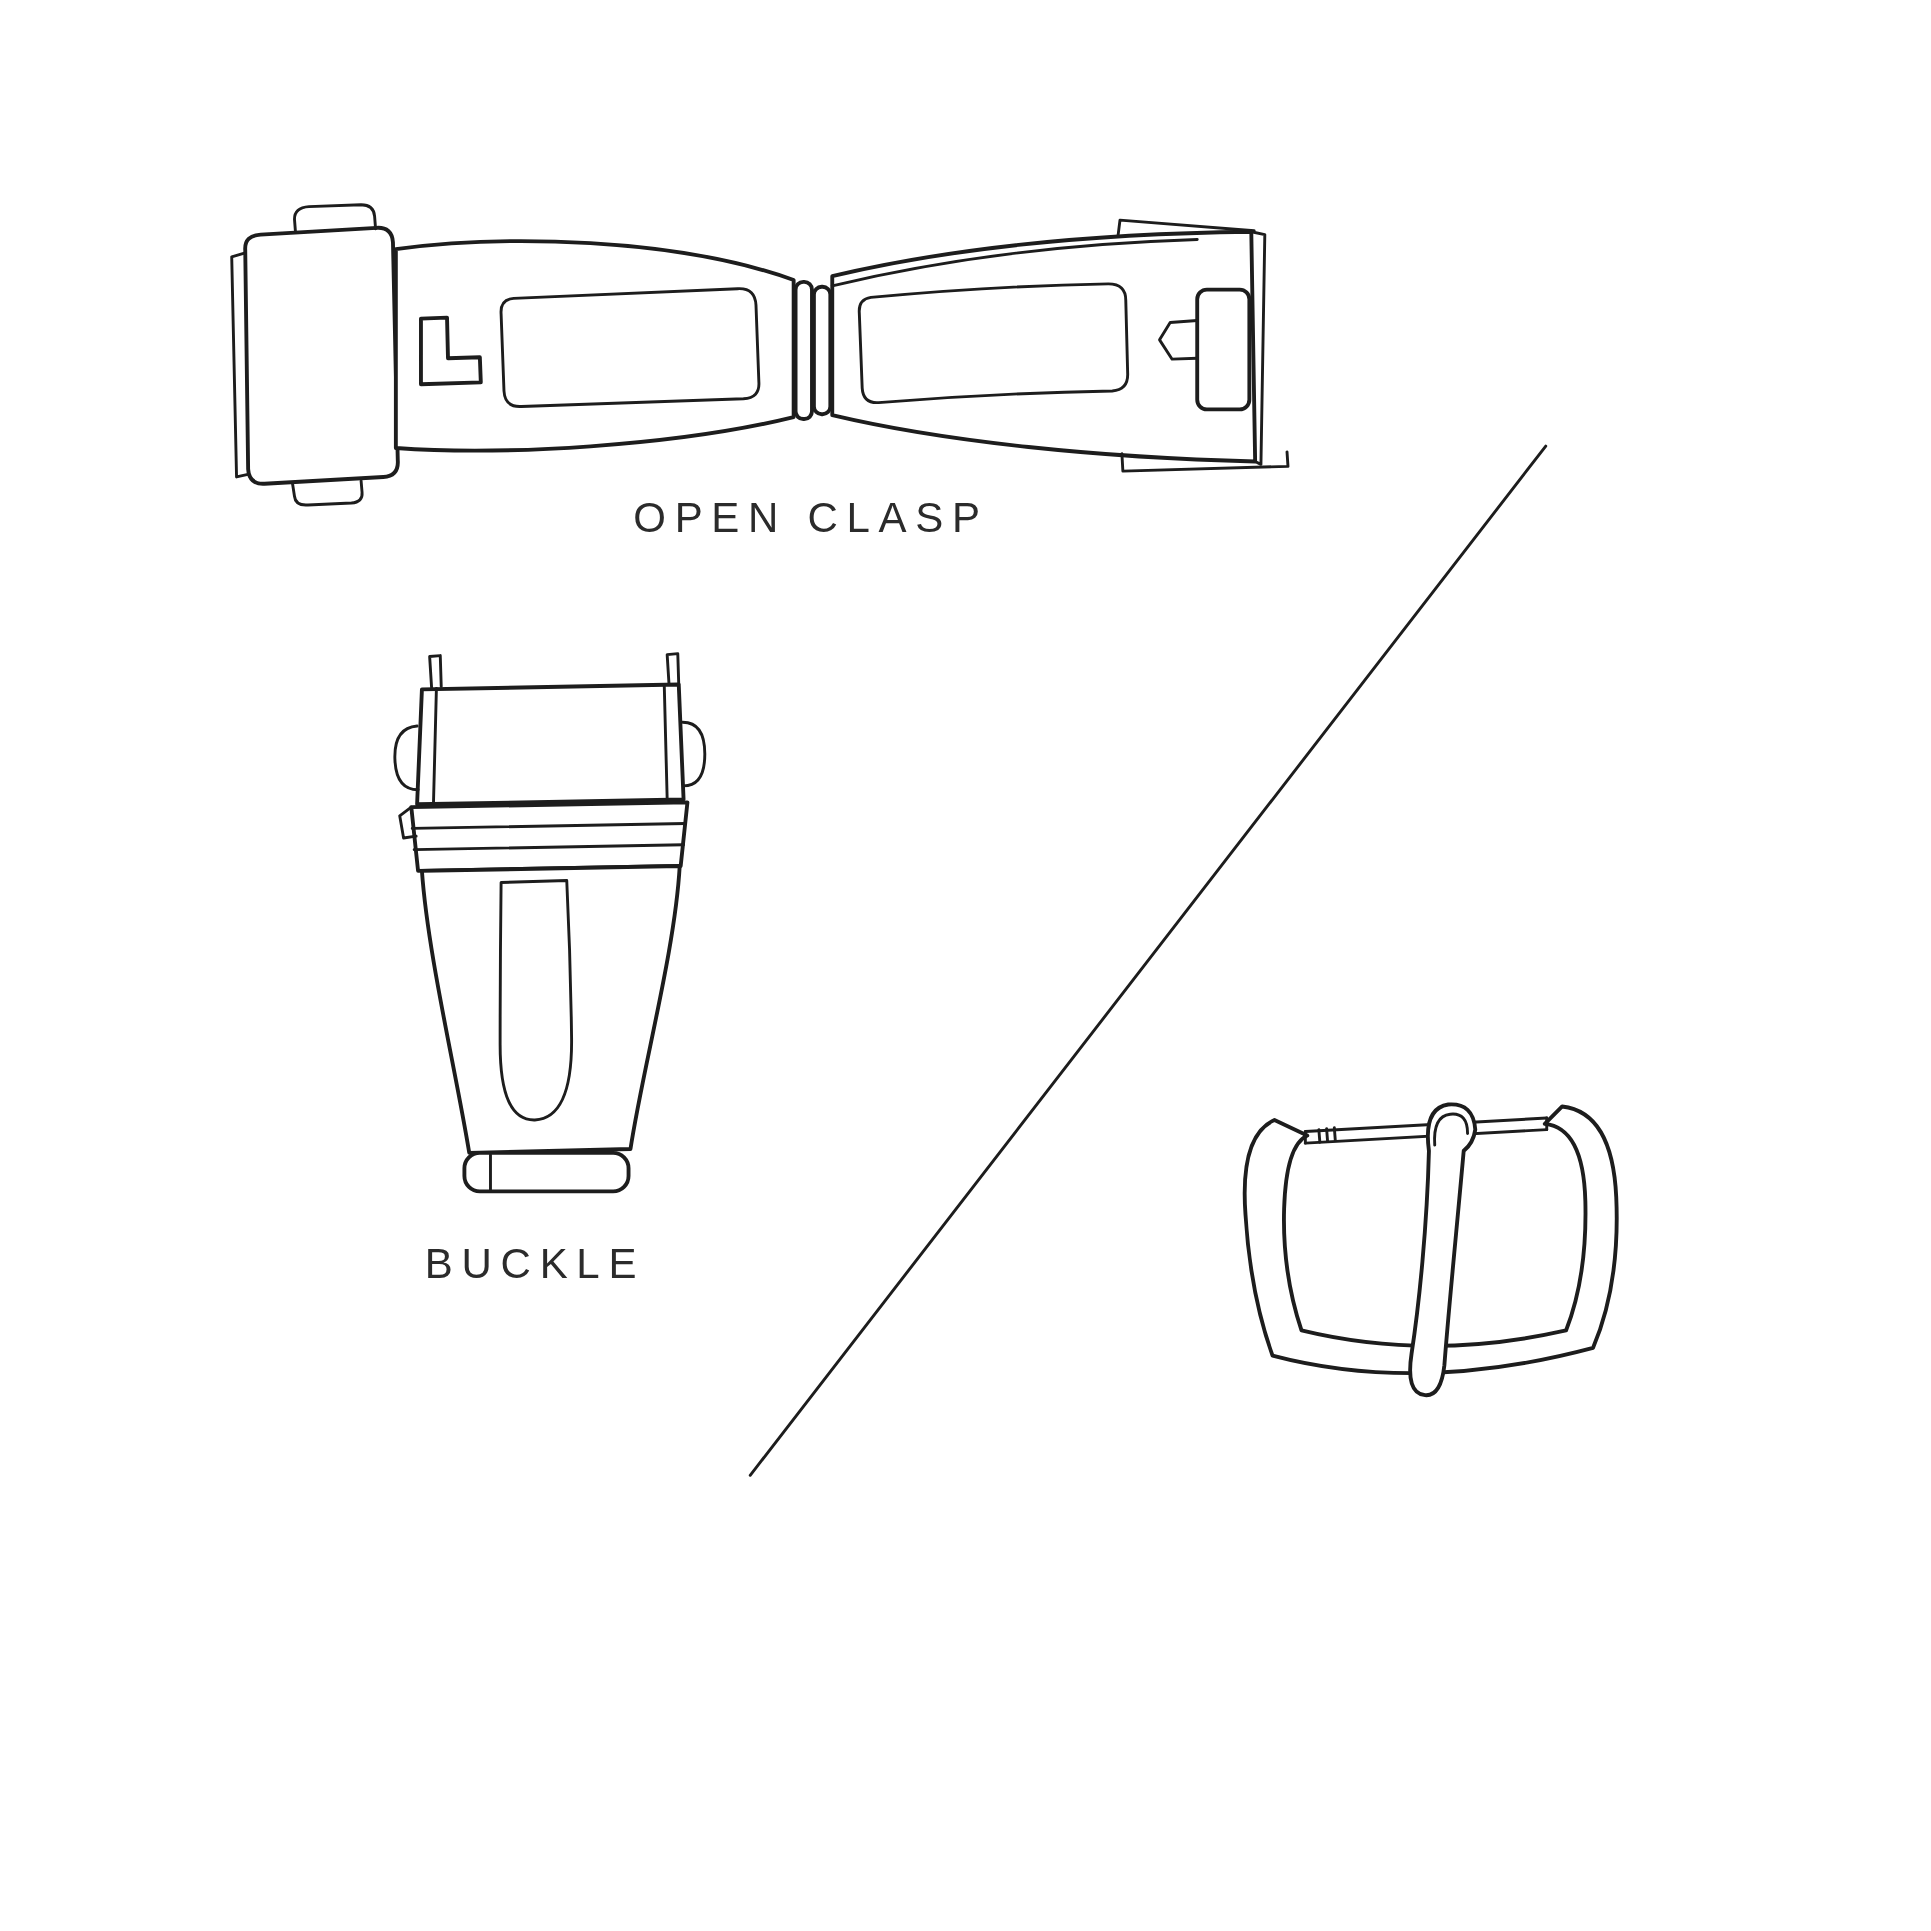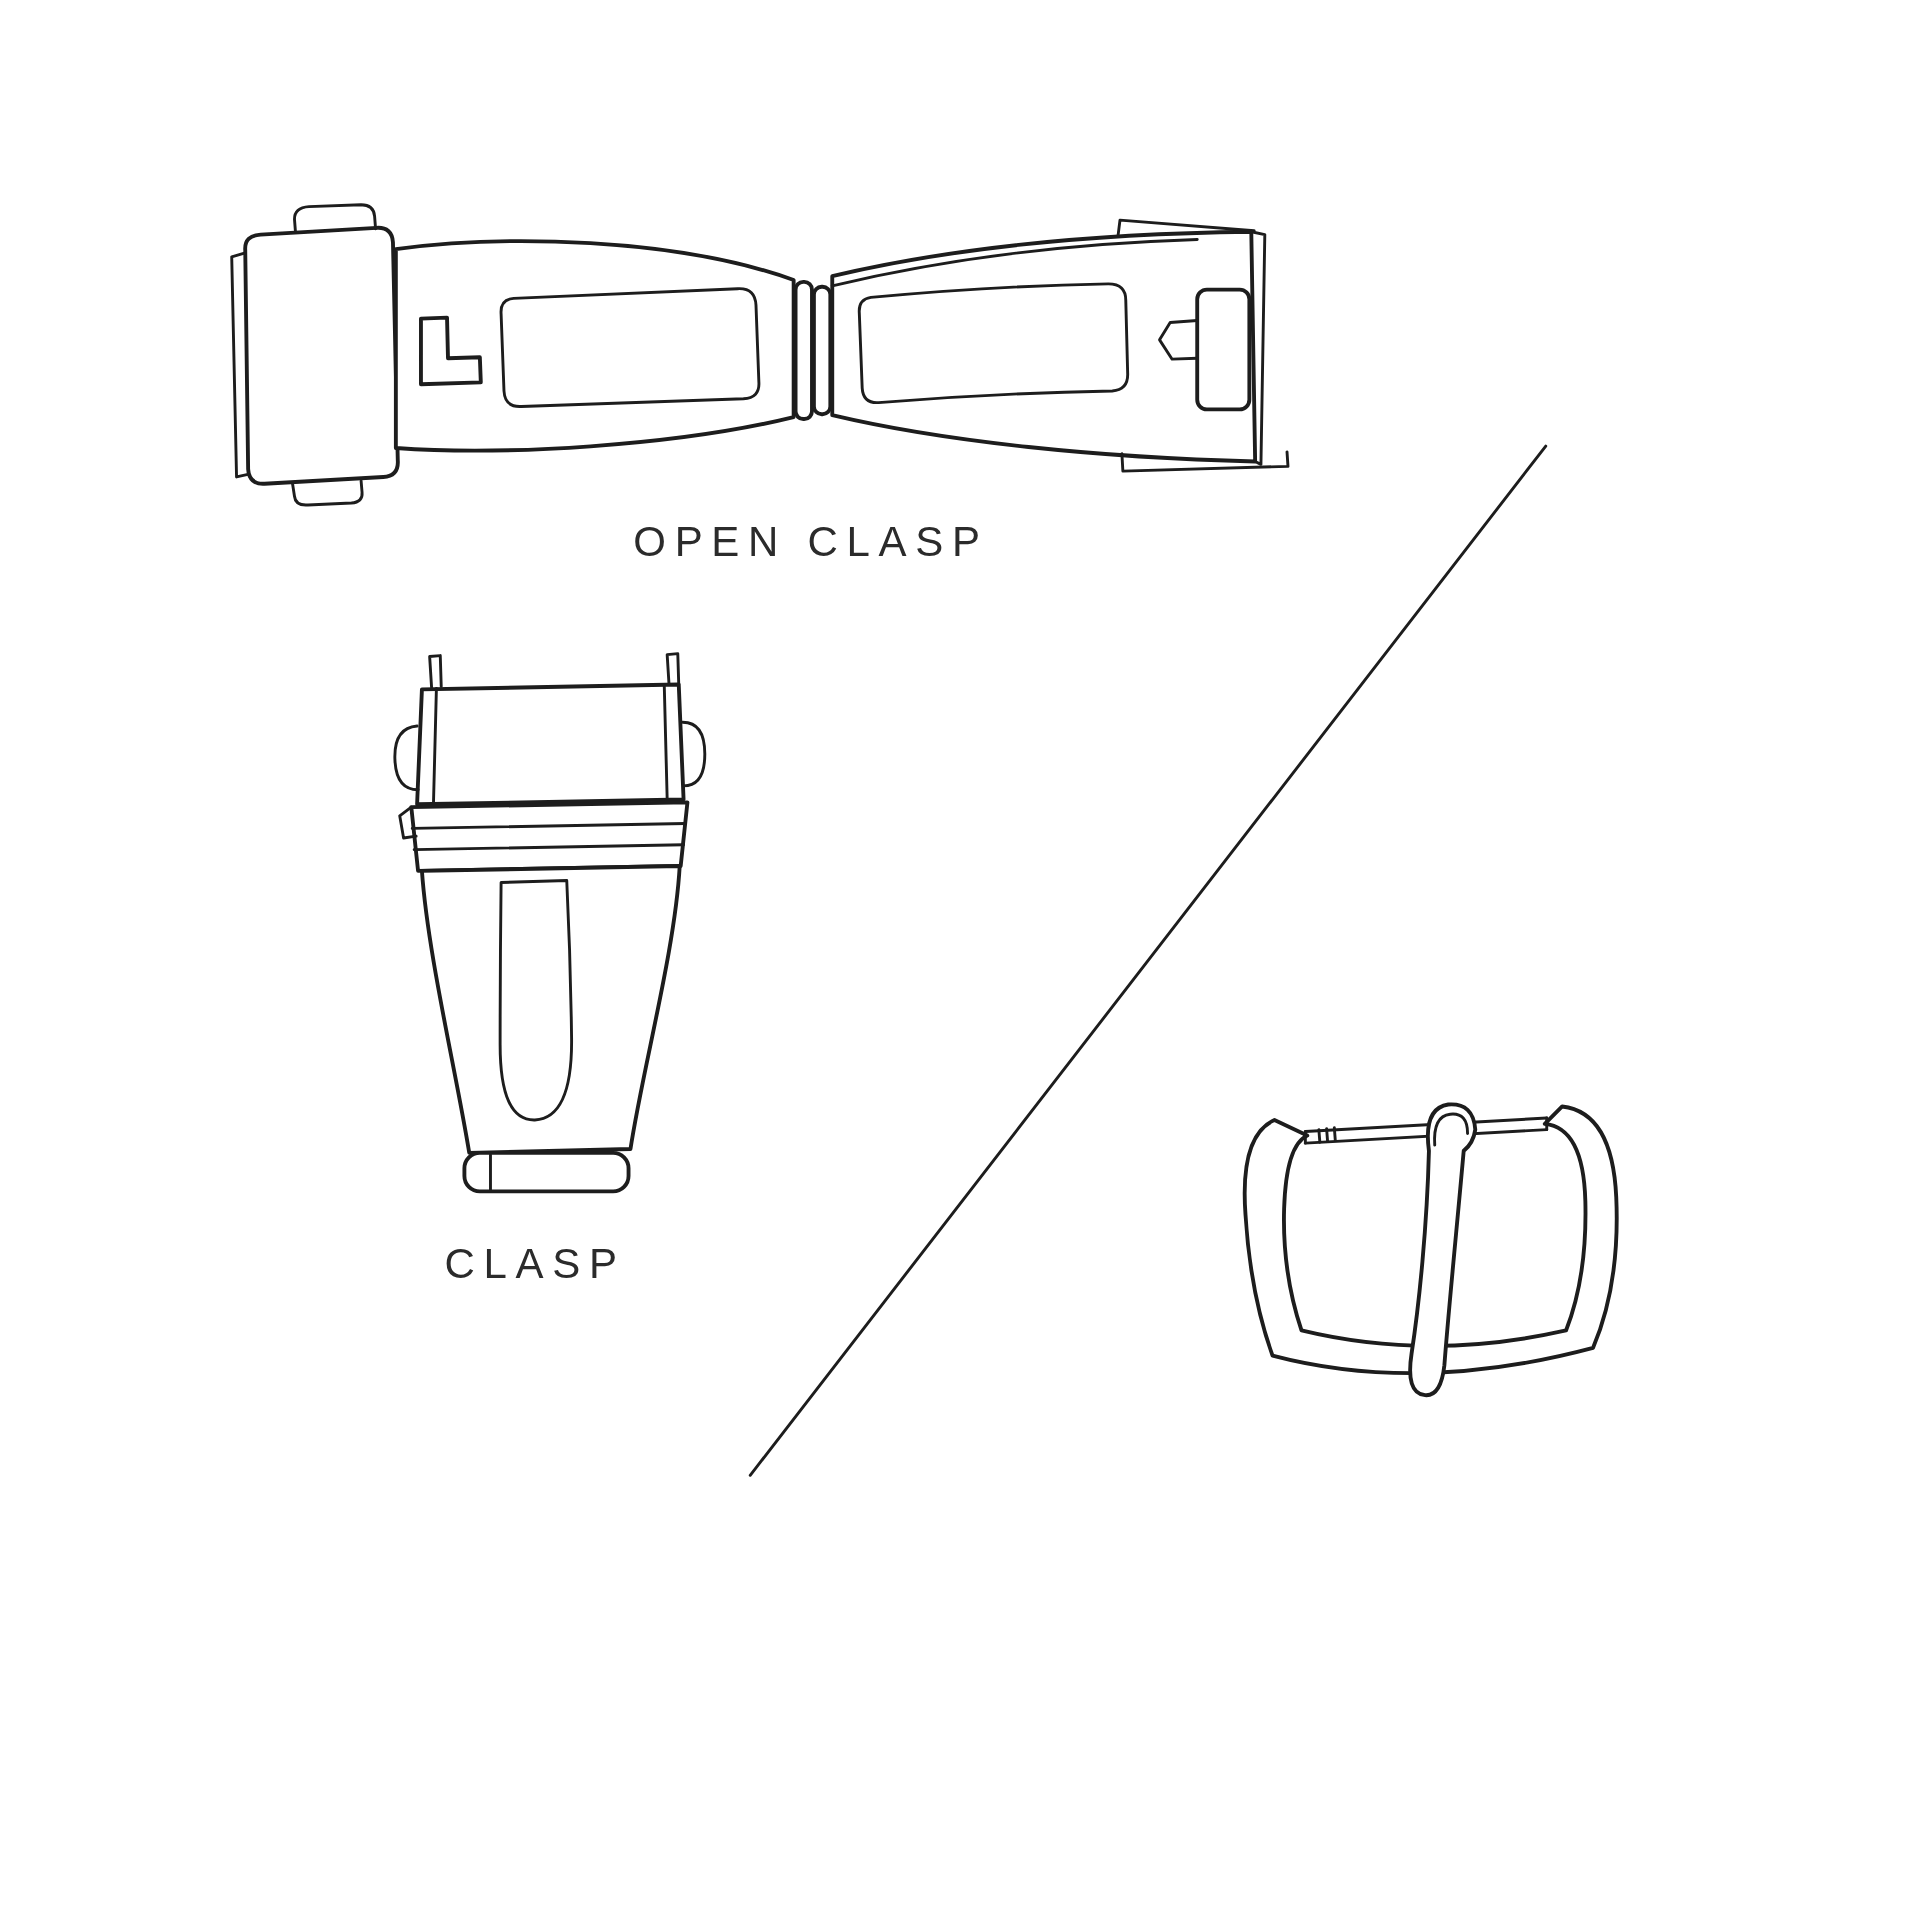--- a/index.html
+++ b/index.html
@@ -24,21 +24,21 @@
   }
   .caption {
     position: absolute;
     text-align: center;
     color: #2b2b2b;
     font-size: 42px;
     font-weight: 400;
     letter-spacing: 8.7px;
     white-space: nowrap;
   }
-  .caption.open-clasp  { left: 328px;  top: 518px;  width: 966px; }
+  .caption.open-clasp  { left: 328px;  top: 494px;  width: 966px; }
   .caption.closed      { left: 149px;  top: 1240px; width: 772px;  }
   .diagram-title {
     position: absolute;
     left: 0;
     top: 1699px;
     width: 1931px;
     text-align: center;
     color: #151515;
     font-size: 81px;
     font-weight: 400;
@@ -130,17 +130,17 @@
       <path class="thin" d="M1366,1170 L1367,1183 M1374,1169 L1375,1182 M1382,1168 L1383,1181"></path>
       <circle cx="1512" cy="1166" r="9" fill="none" stroke="#1d1d1d" stroke-width="3.5"></circle>
 
       <path class="wh" d="M1480,1192 C1478,1270 1470,1350 1462,1402 C1458,1428 1462,1444 1476,1445 C1488,1446 1494,1432 1496,1414 C1500,1360 1510,1260 1516,1192 Q1526,1184 1528,1170 Q1526,1142 1500,1144 Q1474,1148 1480,1192 Z"></path>
       <path class="thin" d="M1486,1186 Q1484,1156 1502,1154 Q1520,1152 1520,1174"></path>
     </g>
   </svg>
 
   <div class="caption open-clasp">OPEN CLASP</div>
 
-  <div class="caption closed">CLASP</div>
+  <div class="caption closed">BUCKLE</div>
 
 
 </div>
 
 
 </body></html>

